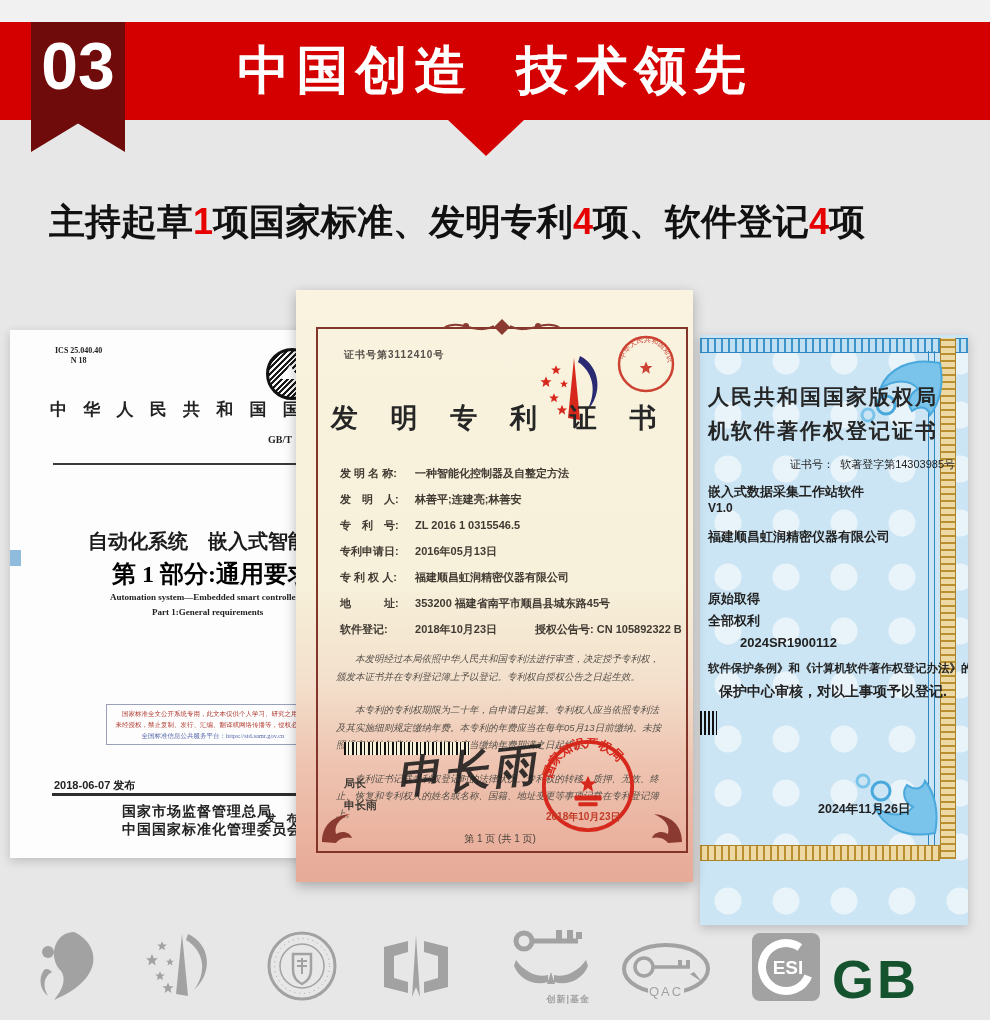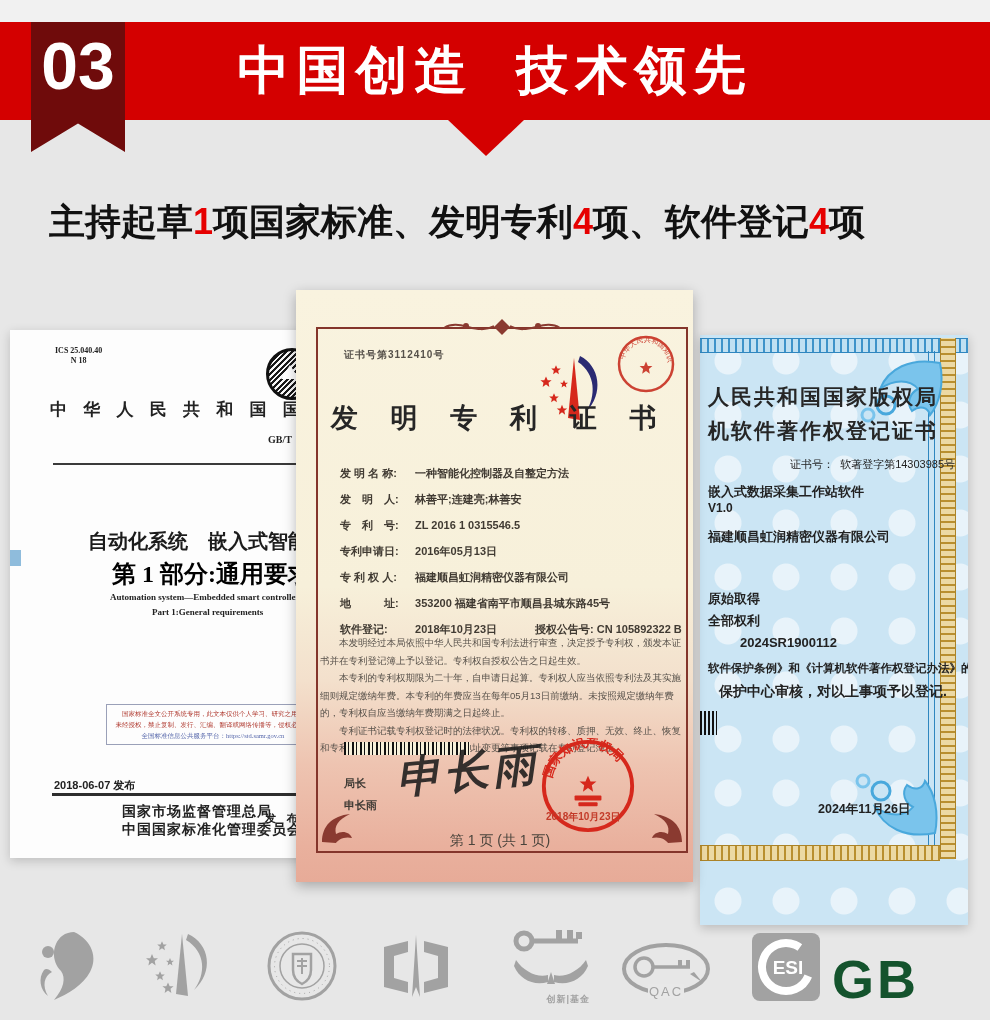--- a/index.html
+++ b/index.html
@@ -51,30 +51,30 @@
   .orn-top{left:146px;top:26px;width:120px;height:22px;}
   .cert-pat .certno{left:48px;top:58px;font-size:10px;letter-spacing:1px;color:#55504a;font-weight:600;}
   .cnipa-logo{left:236px;top:62px;width:76px;height:74px;}
   .seal-small{left:320px;top:44px;width:60px;height:60px;}
   .cert-pat .ptitle{left:20px;top:110px;width:368px;text-align:center;font-size:27px;font-weight:700;
     letter-spacing:13px;color:#262626;font-family:"Liberation Serif",serif;white-space:nowrap;}
   .prow{left:44px;font-size:11px;font-weight:600;white-space:nowrap;color:#403a32;}
   .prow .lab{display:inline-block;min-width:72px;}
   .prow .lab2{margin-left:35px;}
   .paras{left:24px;top:344px;width:362px;font-size:9.5px;line-height:1.85;color:#57514a;}
-  .paras p{margin:0;text-indent:2em;}
+  .paras p{margin:16px;text-indent:2em;font-style:italic;}
   .barcode{left:48px;top:452px;width:126px;height:13px;
     background:repeating-linear-gradient(90deg,#111 0 2px,#f7f0da 2px 4px,#111 4px 5px,#f7f0da 5px 8px);}
   .cert-pat .juzh{left:48px;top:486px;font-size:11px;font-weight:600;}
   .cert-pat .juzh2{left:48px;top:508px;font-size:11px;font-weight:600;}
   .sig{left:100px;top:452px;font-size:44px;font-weight:700;font-style:italic;color:#1b1b1b;
     transform:rotate(-6deg);letter-spacing:4px;opacity:.88;}
   .seal-big{left:244px;top:448px;width:96px;height:96px;}
   .sealdate{left:250px;top:520px;font-size:10px;color:#c33a28;font-weight:700;}
-  .pagefoot{left:20px;top:542px;width:368px;text-align:center;font-size:14px;color:#4a443c;}
+  .pagefoot{left:20px;top:542px;width:368px;text-align:center;font-size:10px;color:#4a443c;}
   .curl{width:40px;height:34px;}
   .curl-l{left:24px;top:520px;}
   .curl-r{left:348px;top:520px;transform:scaleX(-1);}
   
   .cert-cr{left:700px;top:335px;width:268px;height:590px;z-index:1;background:#cbe5f4;
     box-shadow:0 3px 10px rgba(0,0,0,.2);color:#222;overflow:hidden;
     background-image:radial-gradient(circle 16px at 28px 26px,rgba(255,255,255,.55) 0 13px,rgba(255,255,255,0) 14px);
     background-size:58px 54px;}
   .meander-top{left:0;top:3px;width:268px;height:13px;background:#bfe0f2;
     border-top:1px solid #2f86bf;border-bottom:1px solid #2f86bf;

